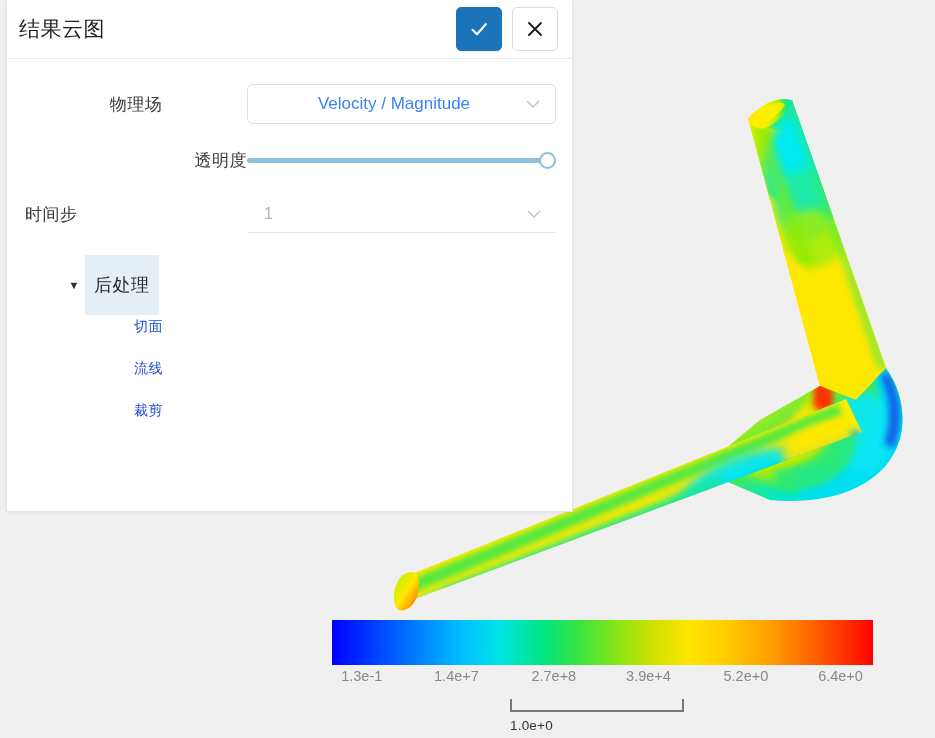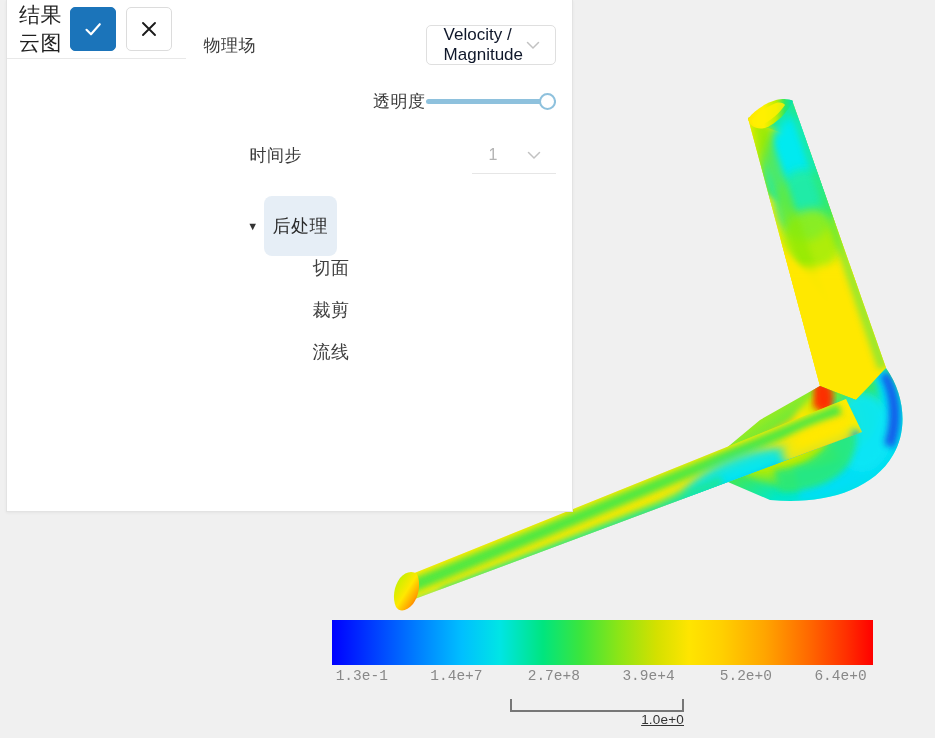--- a/index.html
+++ b/index.html
@@ -26,21 +26,20 @@
   }
   #viewport svg { display: block; }
 
   
   #legend {
     position: absolute;
     left: 332px;
     top: 620px;
     width: 541px;
     z-index: 5;
-    font-family: Liberation Mono, monospace;
   }
   #legend-bar {
     height: 45px;
     width: 541px;
     background: linear-gradient(to right,
       #0000ff 0%,
       #0040ff 8%,
       #0080ff 16%,
       #00bfff 24%,
       #00e5e5 31%,
@@ -77,43 +76,42 @@
     width: 174px;
     z-index: 5;
   }
   #scalebar-bracket {
     height: 13px;
     border: 2px solid #777777;
     border-top: none;
     box-sizing: border-box;
   }
   #scalebar-label {
-    text-align: right;
+    text-align: left;
     font-size: 13.5px;
     color: #333333;
-    margin-top: 0;
+    margin-top: 6px;
     letter-spacing: 0.2px;
-    text-decoration: underline;
   }
 
   
   #panel {
     position: absolute;
     left: 6px;
     top: 0px;
     width: 567px;
     height: 512px;
     background: #ffffff;
     border: 1px solid #e3e3e3;
     border-top: none;
     box-sizing: border-box;
     box-shadow: 0 1px 3px rgba(0,0,0,0.05);
     z-index: 10;
     display: flex;
-    flex-direction: row;
+    flex-direction: column;
   }
 
   #panel-header {
     height: 59px;
     min-height: 59px;
     border-bottom: 1px solid #e8e8e8;
     display: flex;
     align-items: center;
     padding: 0 14px 0 12px;
     box-sizing: border-box;
@@ -157,36 +155,36 @@
     box-sizing: border-box;
   }
   .form-label {
     width: 222px;
     font-size: 17px;
     color: #3a3a3a;
     letter-spacing: 0.5px;
   }
   .form-control { flex: 1; }
 
-  #row-field { height: 60px; margin-top: 15px; }
+  #row-field { height: 60px; margin-top: 15px; text-align: center; }
   #field-select {
     height: 40px;
     border: 1px solid #dfdfdf;
     border-radius: 5px;
     background: #fff;
     display: flex;
     align-items: center;
     padding: 0 12px 0 17px;
     box-sizing: border-box;
     cursor: pointer;
   }
   #field-select-value {
     flex: 1;
     font-size: 17px;
-    color: #0f172a;
+    color: #3b82f6;
   }
 
   #row-opacity { height: 52px; text-align: right; }
   #opacity-slider {
     position: relative;
     height: 20px;
     display: flex;
     align-items: center;
     cursor: pointer;
   }
@@ -201,21 +199,21 @@
     right: 0px;
     width: 17px;
     height: 17px;
     border-radius: 50%;
     background: #ffffff;
     border: 2px solid #8ec1dd;
     box-sizing: border-box;
     cursor: grab;
   }
 
-  #row-timestep { height: 56px; margin-left: 46px; }
+  #row-timestep { height: 56px; }
   #timestep-select {
     height: 38px;
     border-bottom: 1px solid #e6e6e6;
     display: flex;
     align-items: center;
     padding: 0 12px 0 17px;
     box-sizing: border-box;
     cursor: pointer;
   }
   #timestep-value {
@@ -241,36 +239,36 @@
     align-items: center;
     justify-content: center;
     font-size: 11px;
     color: #333;
     cursor: pointer;
   }
   .tree-label {
     font-size: 18px;
     color: #2b2b2b;
     padding: 18px 9px;
-    border-radius: 8px;
+    border-radius: 0;
     letter-spacing: 0.5px;
   }
   .tree-node.selected .tree-label {
     background: #e6eef6;
   }
   .tree-child {
     display: flex;
     align-items: center;
     height: 42px;
     padding-left: 118px;
     cursor: pointer;
   }
   .tree-child .tree-label {
-    font-size: 18px;
-    color: #404040;
+    font-size: 14px;
+    color: #1d4ed8;
   }
 </style>
 </head>
 <body>
 
 <div id="viewport">
   <svg width="935" height="738" viewBox="0 0 935 738">
     <defs>
 
       <linearGradient id="gUpperTop" x1="0" y1="0" x2="1" y2="0">
@@ -548,21 +546,21 @@
 
     <div id="tree">
       <div class="tree-node selected">
         <span class="tree-arrow">▼</span>
         <span class="tree-label">后处理</span>
       </div>
       <div class="tree-child">
         <span class="tree-label">切面</span>
       </div>
       <div class="tree-child">
+        <span class="tree-label">流线</span>
+      </div>
+      <div class="tree-child">
         <span class="tree-label">裁剪</span>
-      </div>
-      <div class="tree-child">
-        <span class="tree-label">流线</span>
       </div>
     </div>
 
   </div>
 </div>
 
 </body></html>

